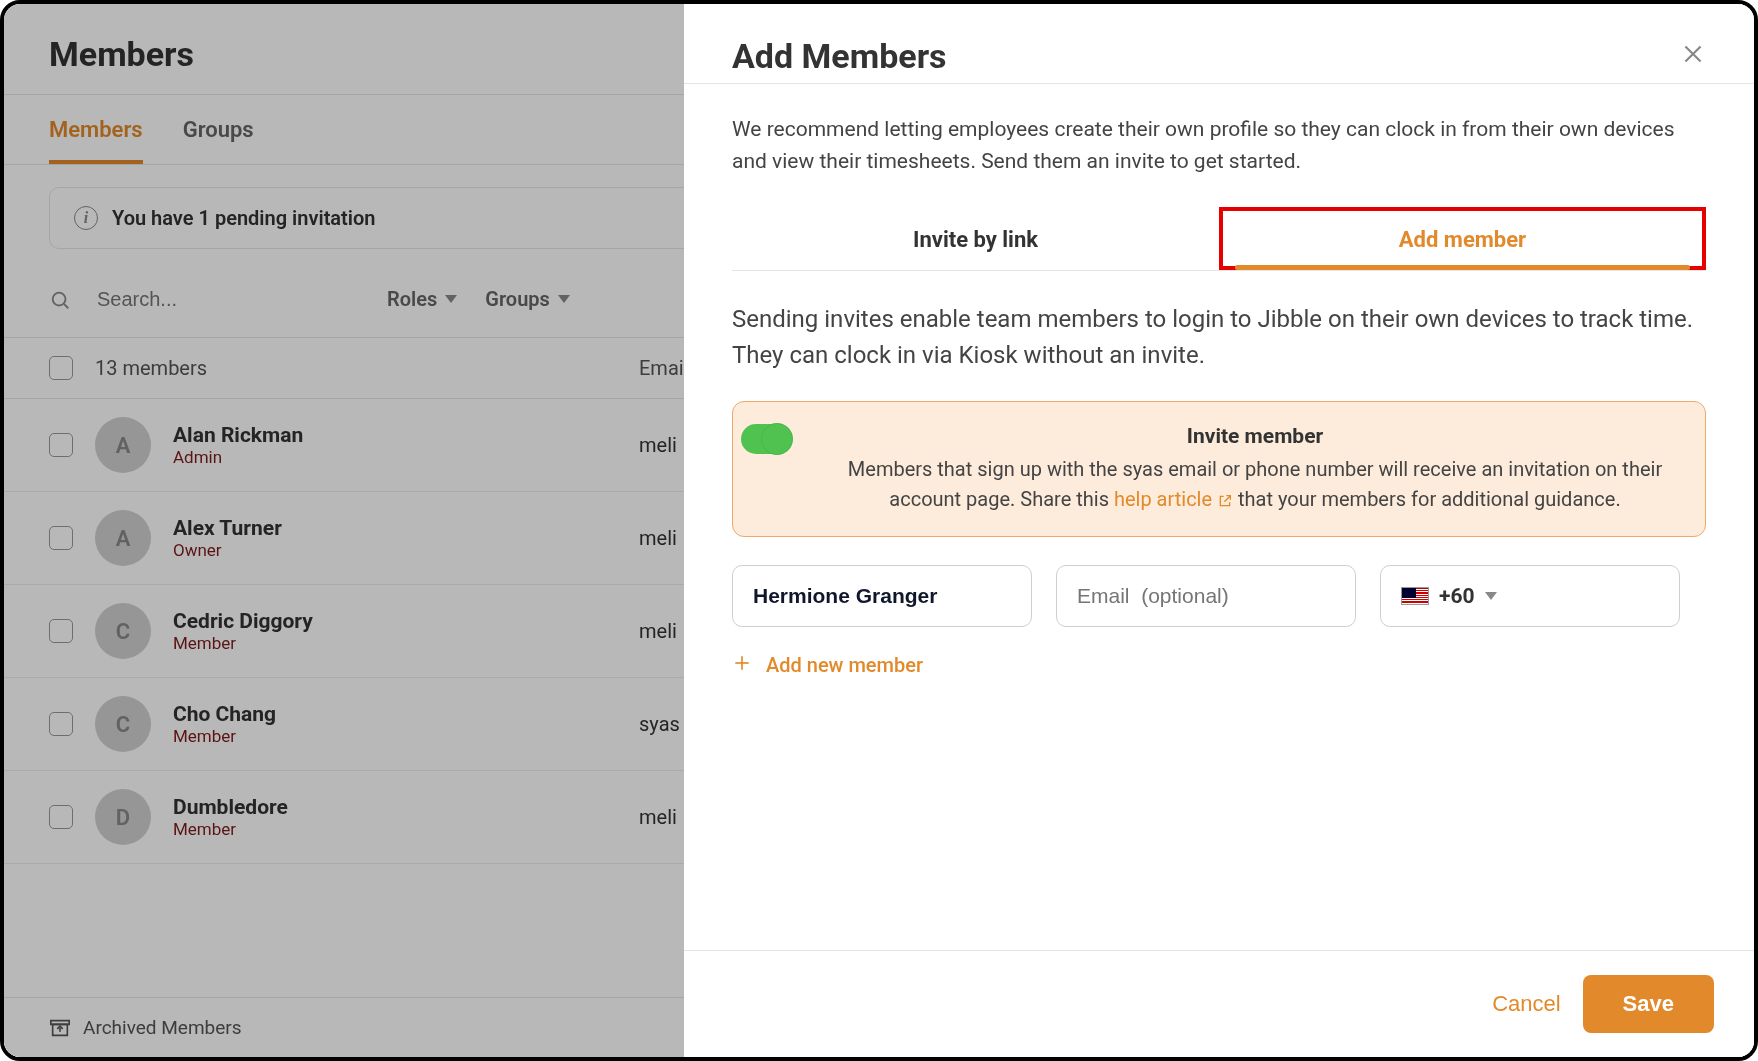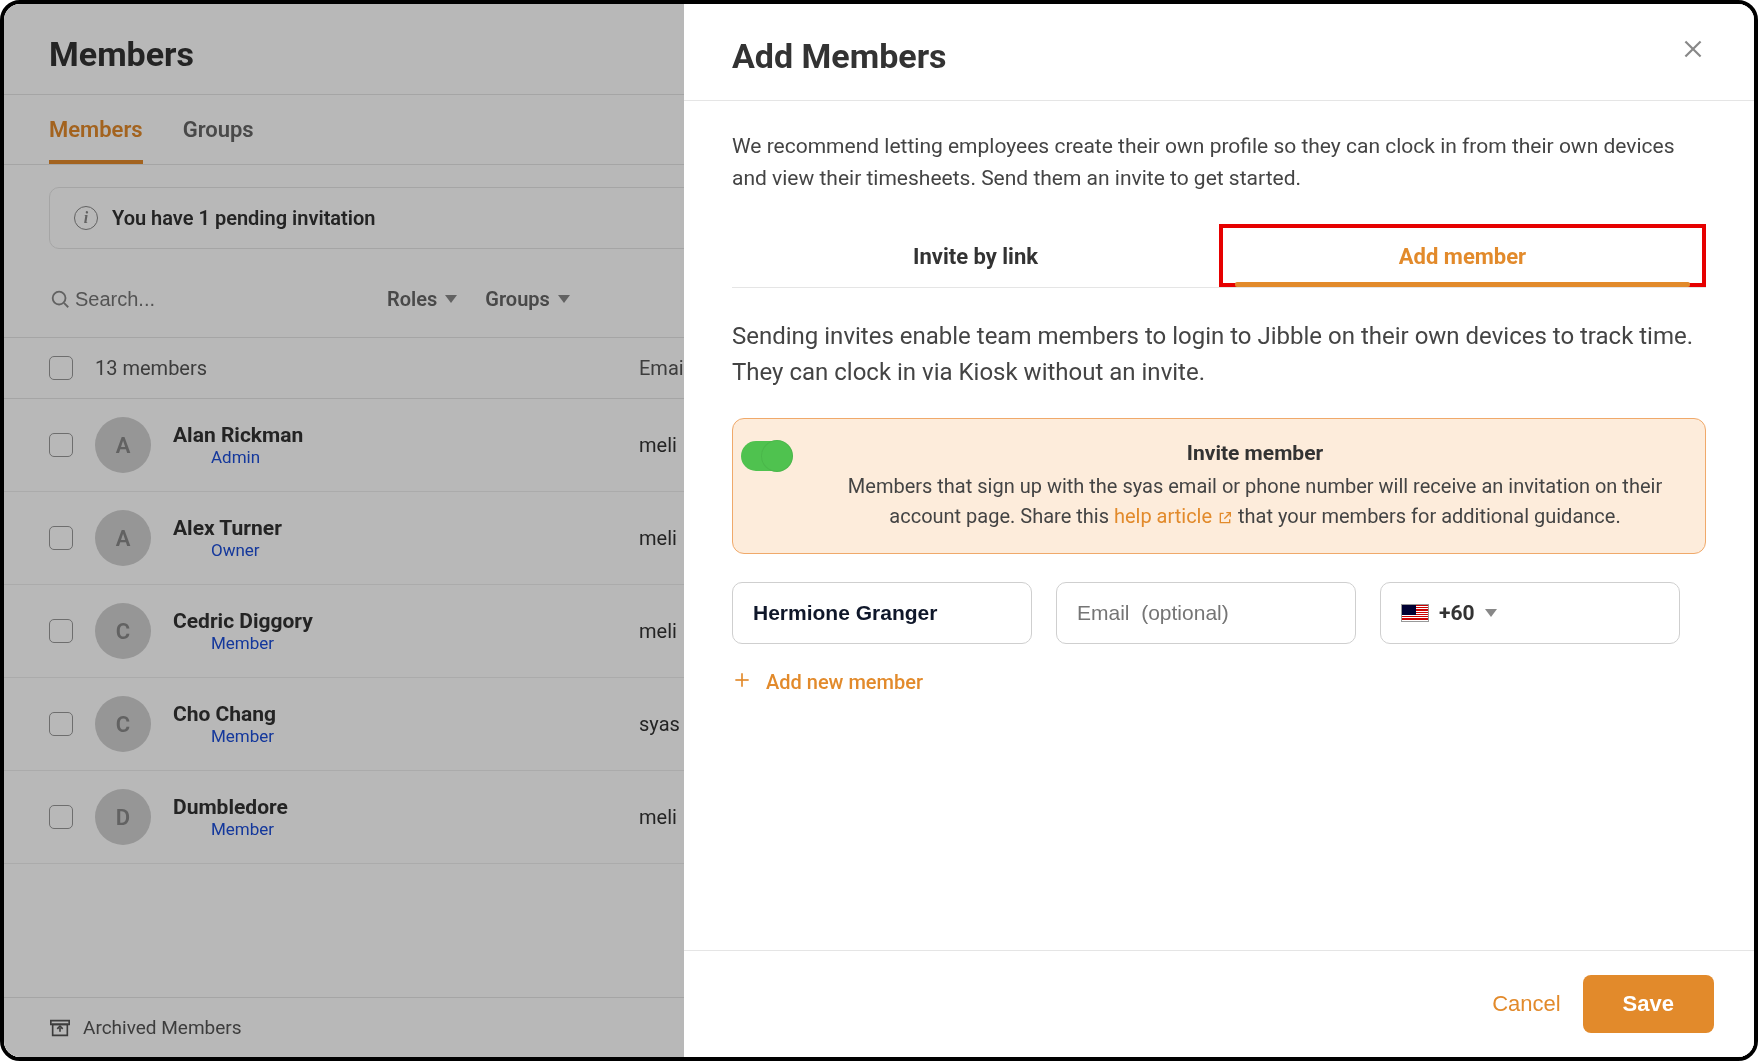--- a/index.html
+++ b/index.html
@@ -56,21 +56,21 @@
   .notice .info-icon {
     width: 24px; height: 24px; border: 1.5px solid #888; border-radius: 50%;
     display: inline-flex; align-items: center; justify-content: center;
     color: #888; font-style: italic; font-family: serif; font-size: 16px;
   }
   .filters {
     padding: 8px 45px 18px 45px;
     display: flex; align-items: center; gap: 28px;
     font-size: 20px; color: #666;
   }
-  .search-wrap { display: flex; align-items: flex-start; gap: 4px; flex: 0 0 310px; }
+  .search-wrap { display: flex; align-items: flex-end; gap: 26px; flex: 0 0 310px; }
   .search-icon { width: 22px; height: 22px; }
   .search-input {
     border: none; font-size: 20px; color: #666; background: transparent; outline: none;
     width: 240px;
   }
   .filter-item { display: inline-flex; align-items: center; gap: 8px; font-weight: 600; cursor: pointer; }
   .caret { width: 0; height: 0; border-left: 6px solid transparent; border-right: 6px solid transparent; border-top: 8px solid #888; }
   .add-btn-small {
     margin-left: auto; border: 1px solid #bbb; border-radius: 6px;
     padding: 6px 12px; font-size: 22px; font-weight: 400; background: #fff; cursor: pointer;
@@ -87,40 +87,40 @@
     display: grid; grid-template-columns: 590px 1fr; border-bottom: 1px solid #eee;
     padding: 18px 45px; align-items: center;
   }
   .row .left { display: flex; align-items: center; gap: 22px; }
   .avatar {
     width: 56px; height: 56px; border-radius: 50%; background: #d0d0d0;
     display: inline-flex; align-items: center; justify-content: center; color: #888; font-size: 22px; font-weight: 600;
     flex-shrink: 0;
   }
   .name { font-size: 21px; font-weight: 700; color: #333; }
-  .role { font-size: 17px; color: #1d4ed8; margin-left: 38px; }
+  .role { font-size: 17px; color: #7f1d1d; }
   .email-cell { font-size: 20px; color: #333; }
   .footer-bar {
     position: absolute; bottom: 0; left: 0; right: 0;
     padding: 18px 45px; border-top: 1px solid #e5e5e5; background: #fff;
     display: flex; align-items: center; gap: 12px; font-size: 19px; color: #555;
   }
   .archive-icon { width: 22px; height: 22px; }
   
   .overlay {
     position: absolute; inset: 0; background: rgba(0,0,0,0.28);
     display: flex; justify-content: flex-end;
   }
   .modal {
     width: 1070px; height: 100%; background: #fff; display: flex; flex-direction: column;
     position: relative;
   }
   .modal-header {
-    padding: 32px 48px 24px 48px; border-bottom: 1px solid #e5e5e5;
-    display: flex; justify-content: space-between;
+    padding: 32px 48px 7px 48px; border-bottom: 1px solid #e5e5e5;
+    display: flex; align-items: center; justify-content: space-between;
   }
   .modal-title { font-size: 34px; font-weight: 700; color: #333; }
   .close-btn { cursor: pointer; color: #888; }
   .close-btn svg { width: 26px; height: 26px; }
   .modal-body { padding: 30px 48px 0 48px; flex: 1; overflow: auto; }
   .intro { font-size: 21px; color: #444; line-height: 1.5; }
   .method-tabs {
     margin-top: 30px; display: grid; grid-template-columns: 1fr 1fr;
     border-bottom: 1px solid #e5e5e5;
   }

